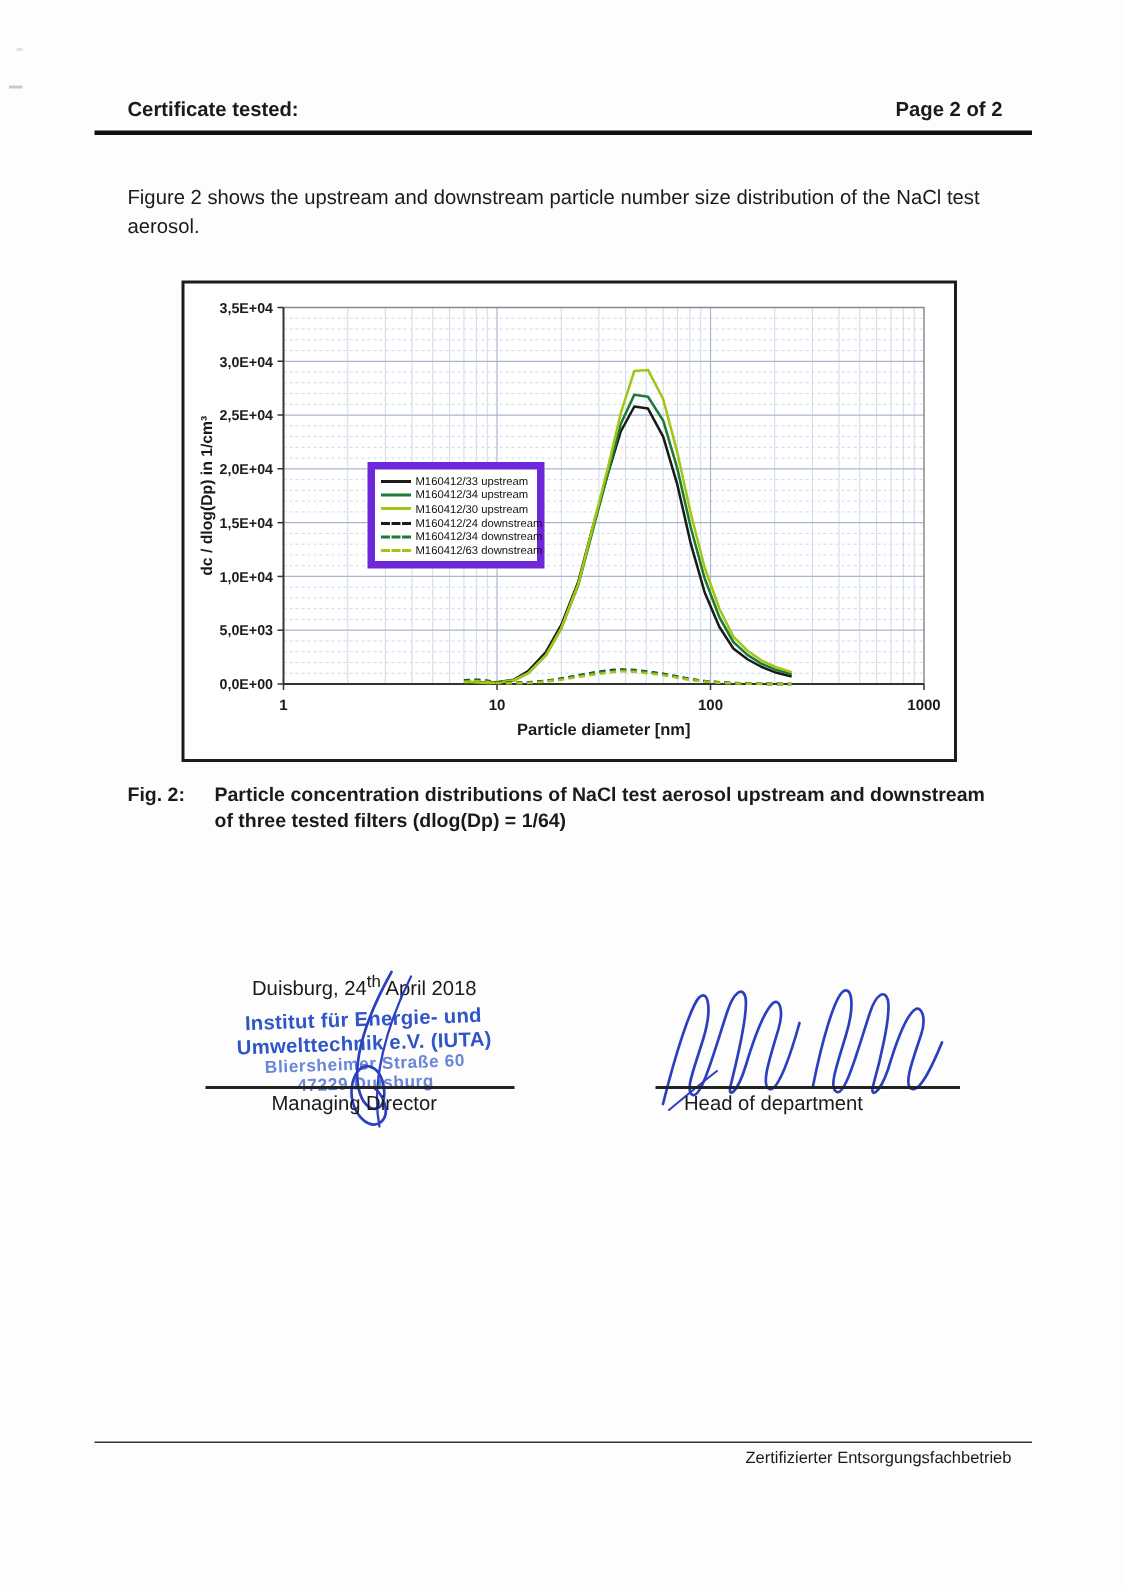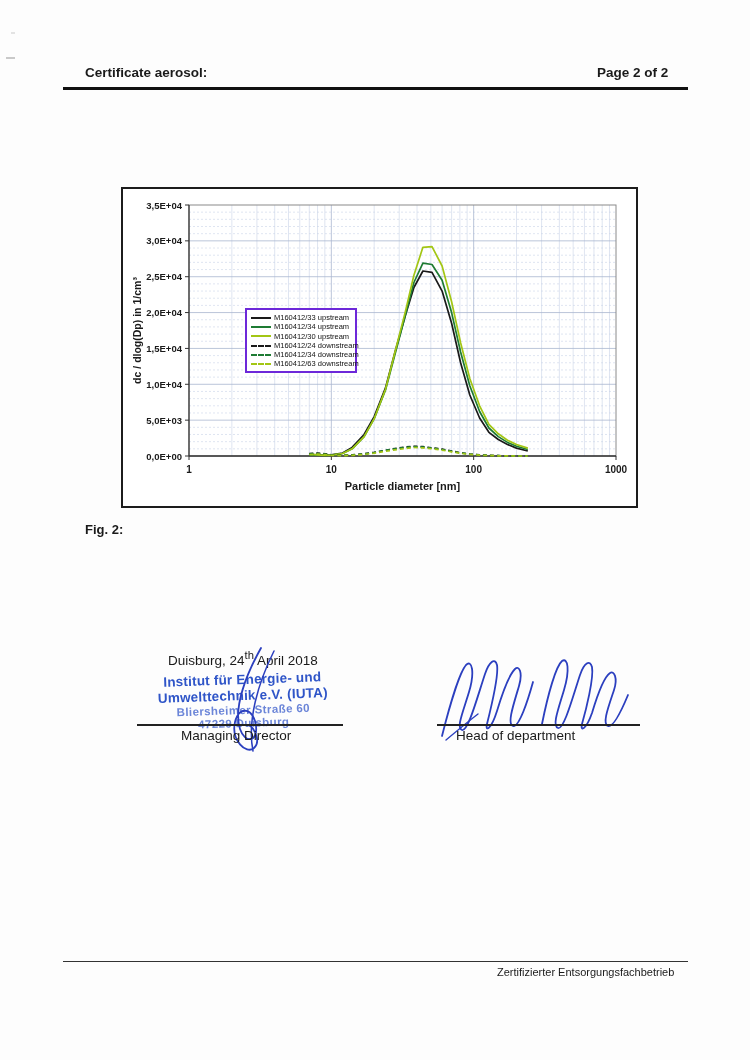--- a/index.html
+++ b/index.html
@@ -10,21 +10,21 @@
   }
   .abs{position:absolute;}
   
   .hdr{font-size:13.5px;font-weight:bold;white-space:nowrap;}
   .hdr-rule{background:#111;height:3px;}
   
   .intro{font-size:13.5px;line-height:19px;}
   
   .figure-box{border:2px solid #1c1c1c;background:#ffffff;}
   .legend{
-    border:2px solid #6d28d9;background:#fff;padding:3px 4px 2px 4px;
+    border:5px solid #6d28d9;background:#fff;padding:3px 4px 2px 4px;
     font-size:7.5px;line-height:9.3px;color:#111;
   }
   .legend-row{display:flex;align-items:center;white-space:nowrap;}
   .legend-swatch{display:inline-block;width:20px;margin-right:3px;flex:0 0 20px;}
   
   .caption{display:flex;font-size:13px;font-weight:bold;line-height:17px;}
   .caption-label{width:58px;flex:0 0 58px;}
   .caption-text{width:520px;}
   
   .date-line{font-size:13.5px;}
@@ -42,24 +42,25 @@
   .artifact{background:#c9c9c9;}
 </style>
 </head>
 <body>
 
 <div class="page">
 
   <div class="abs artifact" style="left:6px;top:57px;width:9px;height:2px;"></div>
   <div class="abs artifact" style="left:11px;top:32px;width:4px;height:2px;opacity:.5;"></div>
 
-  <div class="abs hdr" style="left:85px;top:65px;">Certificate aerosol:</div>
+  <div class="abs hdr" style="left:85px;top:65px;">Certificate tested:</div>
   <div class="abs hdr" style="left:597px;top:65px;">Page 2 of 2</div>
   <div class="abs hdr-rule" style="left:63px;top:87px;width:625px;"></div>
 
+  <div class="abs intro" style="left:85px;top:122px;width:605px;">Figure 2 shows the upstream and downstream particle number size distribution of the NaCl test aerosol.</div>
 
   <div class="abs figure-box" style="left:121px;top:187px;width:513px;height:317px;">
     <svg id="chart-svg" width="513" height="317" viewBox="0 0 513 317">
         <line x1="66" y1="259.8285714285714" x2="493" y2="259.8285714285714" stroke="#c9d4e8" stroke-width="0.6" stroke-dasharray="2,2"></line>
         <line x1="66" y1="252.65714285714284" x2="493" y2="252.65714285714284" stroke="#c9d4e8" stroke-width="0.6" stroke-dasharray="2,2"></line>
         <line x1="66" y1="245.4857142857143" x2="493" y2="245.4857142857143" stroke="#c9d4e8" stroke-width="0.6" stroke-dasharray="2,2"></line>
         <line x1="66" y1="238.31428571428572" x2="493" y2="238.31428571428572" stroke="#c9d4e8" stroke-width="0.6" stroke-dasharray="2,2"></line>
         <line x1="66" y1="223.97142857142856" x2="493" y2="223.97142857142856" stroke="#c9d4e8" stroke-width="0.6" stroke-dasharray="2,2"></line>
         <line x1="66" y1="216.8" x2="493" y2="216.8" stroke="#c9d4e8" stroke-width="0.6" stroke-dasharray="2,2"></line>
         <line x1="66" y1="209.62857142857143" x2="493" y2="209.62857142857143" stroke="#c9d4e8" stroke-width="0.6" stroke-dasharray="2,2"></line>
@@ -175,20 +176,21 @@
         </div>
         <div class="legend-row">
           <span class="legend-swatch" style="border-top: 2px dashed rgb(163, 198, 20);"></span>
           <span>M160412/63  downstream</span>
         </div>
       </div>
   </div>
 
   <div class="abs caption" style="left:85px;top:521px;">
     <div class="caption-label">Fig. 2:</div>
+    <div class="caption-text">Particle concentration distributions of NaCl test aerosol upstream and downstream of three tested filters (dlog(Dp) = 1/64)</div>
   </div>
 
   <div class="abs date-line" style="left:168px;top:649px;"><span>Duisburg, 24</span><sup>th</sup><span> April 2018</span></div>
 
   <div class="abs stamp" style="left:133px;top:672px;">
     <div>Institut für Energie- und</div>
     <div>Umwelttechnik e.V. (IUTA)</div>
     <div class="small">Bliersheimer Straße 60</div>
     <div class="small">47229 Duisburg</div>
   </div>

